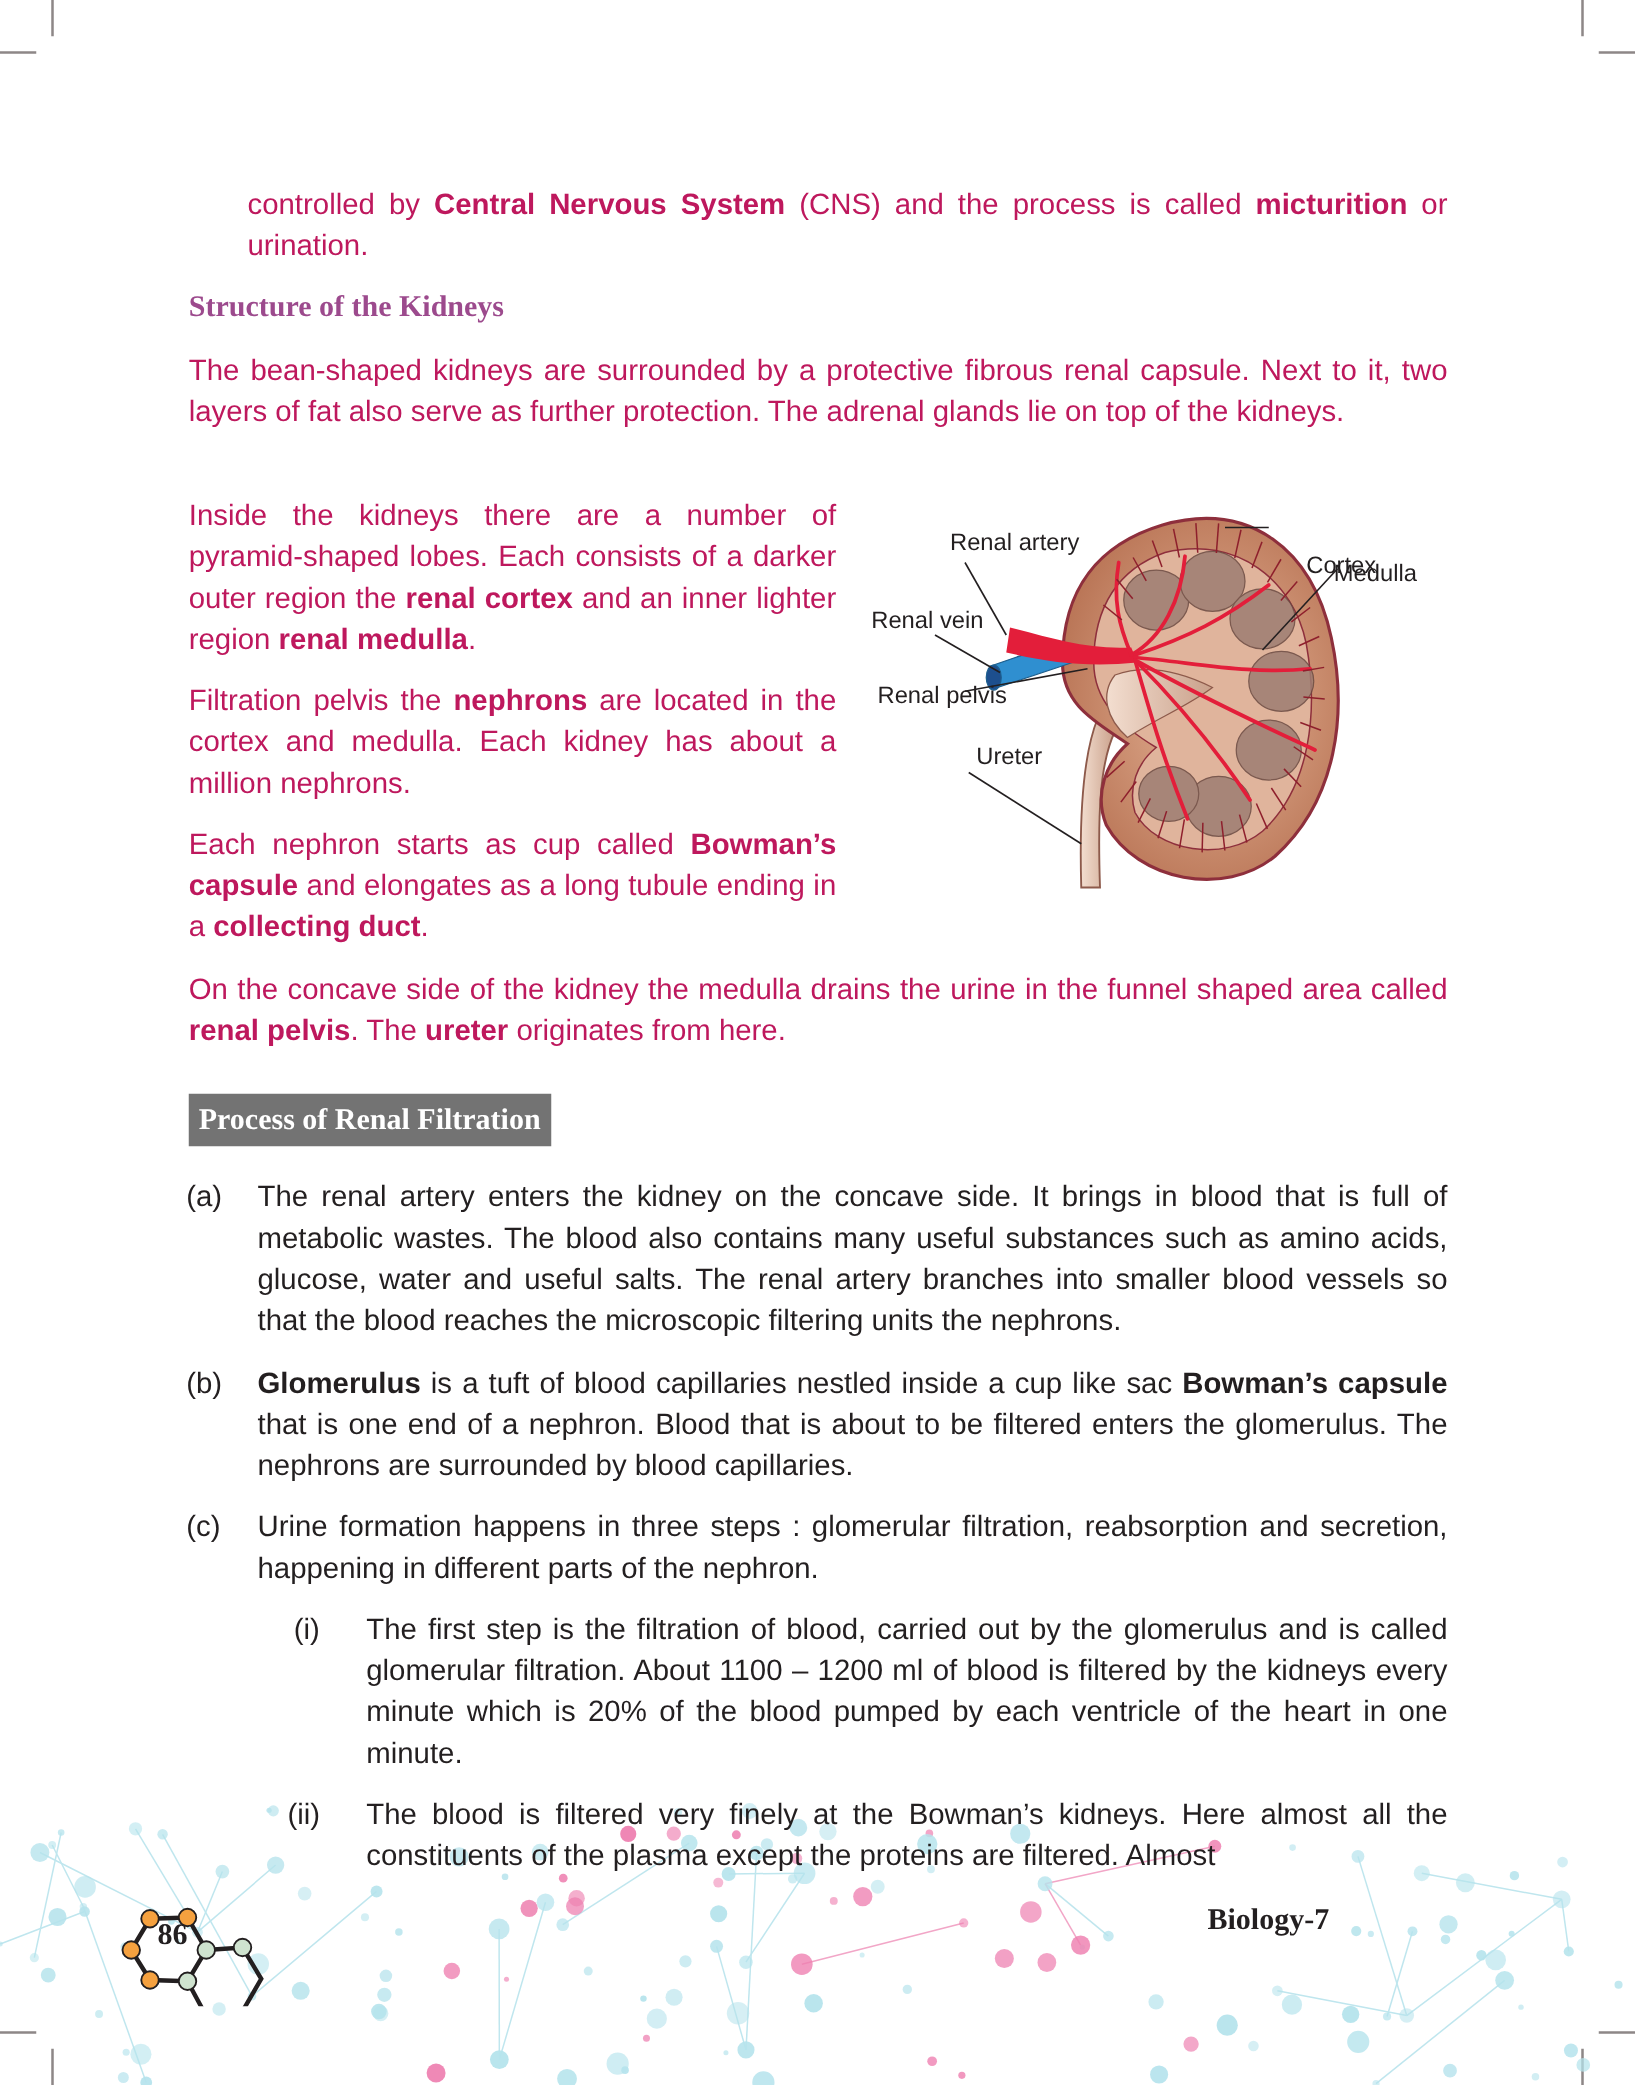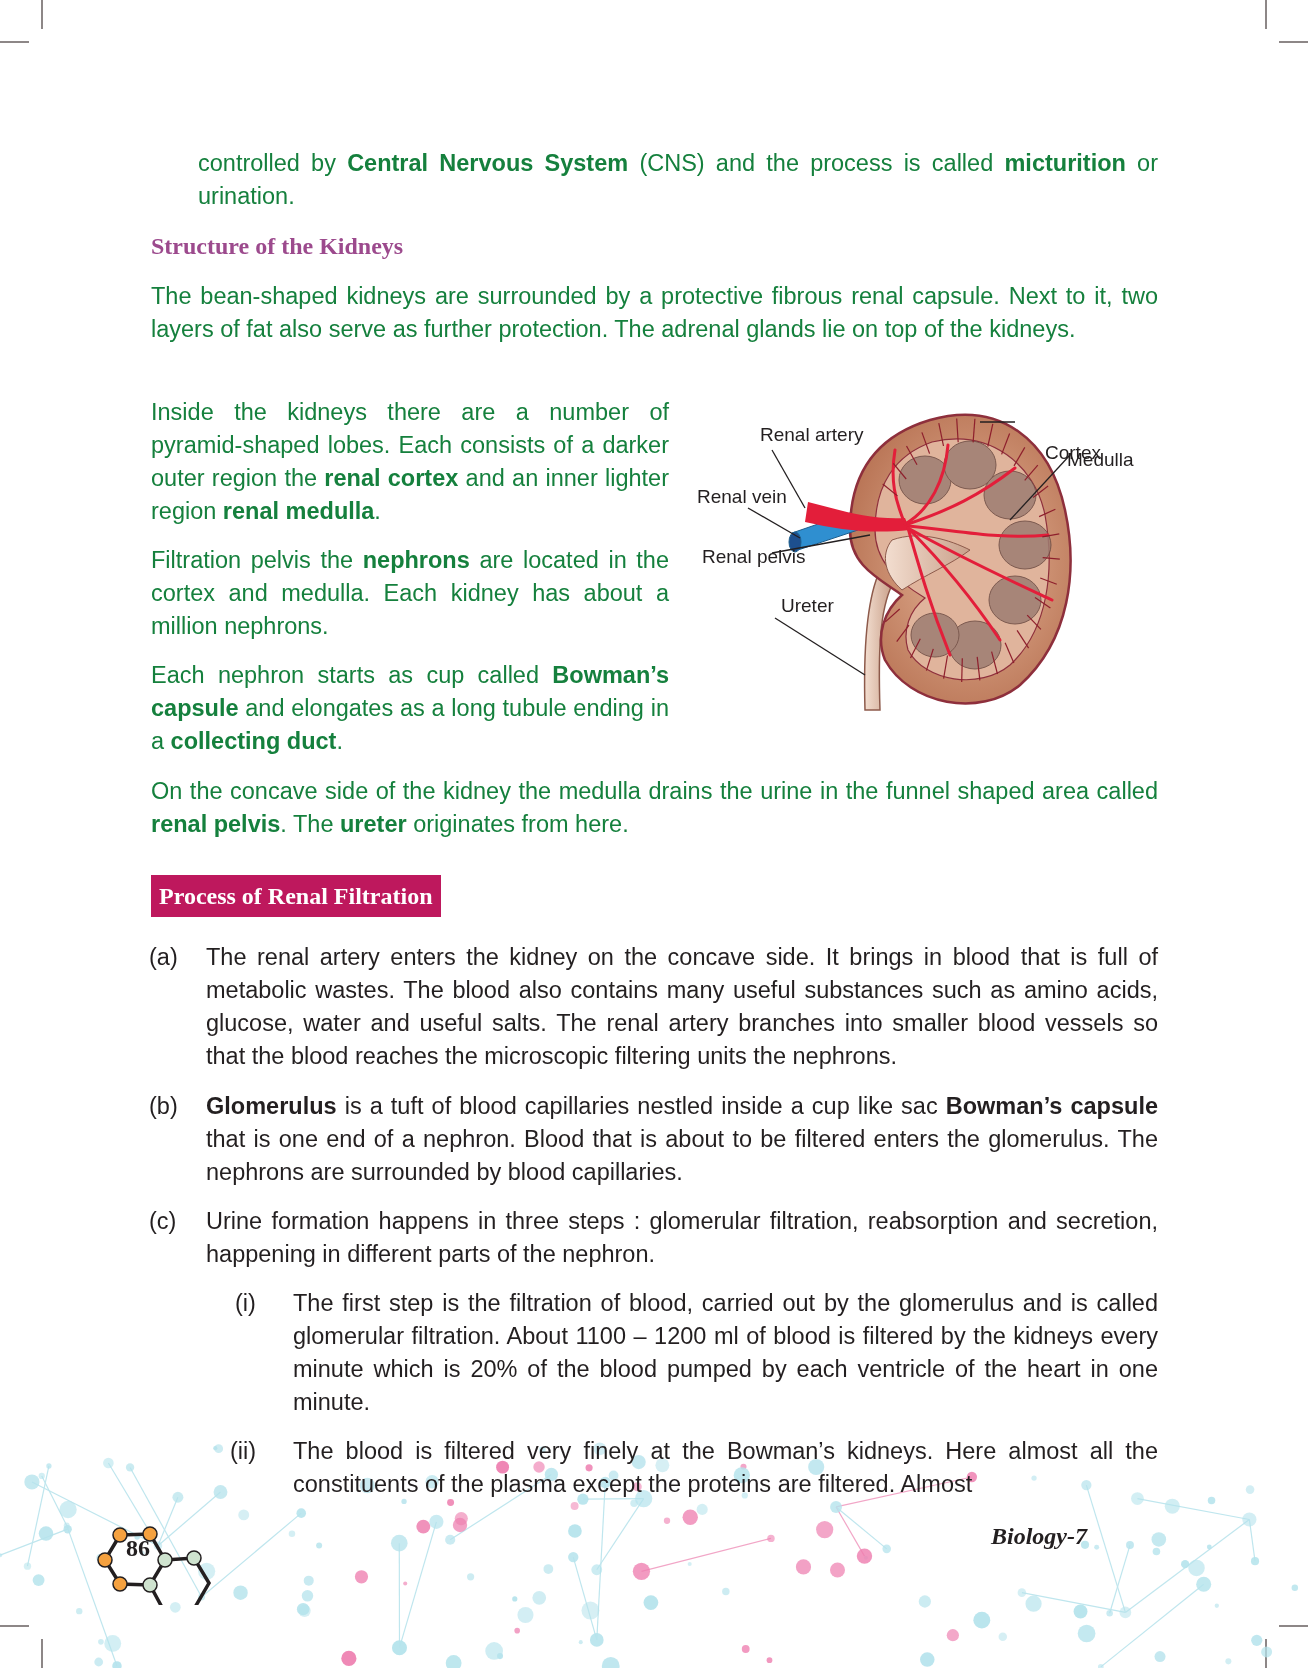--- a/index.html
+++ b/index.html
@@ -1,24 +1,24 @@
 <!DOCTYPE html>
 <html><head>
 <meta charset="utf-8">
 <style>
   html, body { margin: 0; padding: 0; background: #ffffff; }
   body { width: 1308px; height: 1668px; position: relative; overflow: hidden;
          font-family: "Liberation Sans", "DejaVu Sans", sans-serif; color: #231f20; }
   .crop { position: absolute; background: #8d8787; }
-  .txt { position: absolute; font-size: 23.5px; line-height: 33px; color: #15803d;
+  .txt { position: absolute; font-size: 23.5px; line-height: 33px; color: #be185d;
          font-family: "Liberation Sans", "DejaVu Sans", sans-serif; text-align: justify; }
   .txt b { font-weight: bold; }
   .heading { position: absolute; font-family: "Liberation Serif", "DejaVu Serif", serif;
              font-weight: bold; font-size: 24px; color: #9c4a8d; text-align: right; }
-  .banner { position: absolute; background: #be185d; color: #fff;
+  .banner { position: absolute; background: #737373; color: #fff;
             font-family: "Liberation Serif", "DejaVu Serif", serif; font-weight: bold;
             font-size: 24px; padding: 6px 8px; line-height: 30px; }
   .item { position: absolute; font-size: 23.5px; line-height: 33px; text-align: justify; }
   .item .lbl { position: absolute; left: 0; top: 0; }
   .item .body { position: absolute; top: 0; }
   .lab { position: absolute; font-size: 19px; color: #231f20;
          font-family: "Liberation Sans", "DejaVu Sans", sans-serif; white-space: nowrap; }
   .folio { position: absolute; font-family: "Liberation Serif", "DejaVu Serif", serif;
            font-weight: bold; font-size: 24px; color: #231f20; }
 </style>
@@ -342,13 +342,13 @@
     <circle cx="30" cy="30" r="7" fill="#f5a13f"></circle>
     <circle cx="60" cy="29" r="7" fill="#f5a13f"></circle>
     <circle cx="15" cy="55" r="7" fill="#f5a13f"></circle>
     <circle cx="30" cy="79" r="7" fill="#f5a13f"></circle>
     <circle cx="75" cy="55" r="7" fill="#cfe3cf"></circle>
     <circle cx="104" cy="53" r="7" fill="#cfe3cf"></circle>
     <circle cx="60" cy="80" r="7" fill="#cfe3cf"></circle>
   </g>
 </svg>
 <div class="folio" style="left:126px;top:1535px;">86</div>
-<div class="folio" style="left:991px;top:1523px;font-style:italic;">Biology-7</div>
+<div class="folio" style="left:966px;top:1523px;">Biology-7</div>
 
 </body></html>

